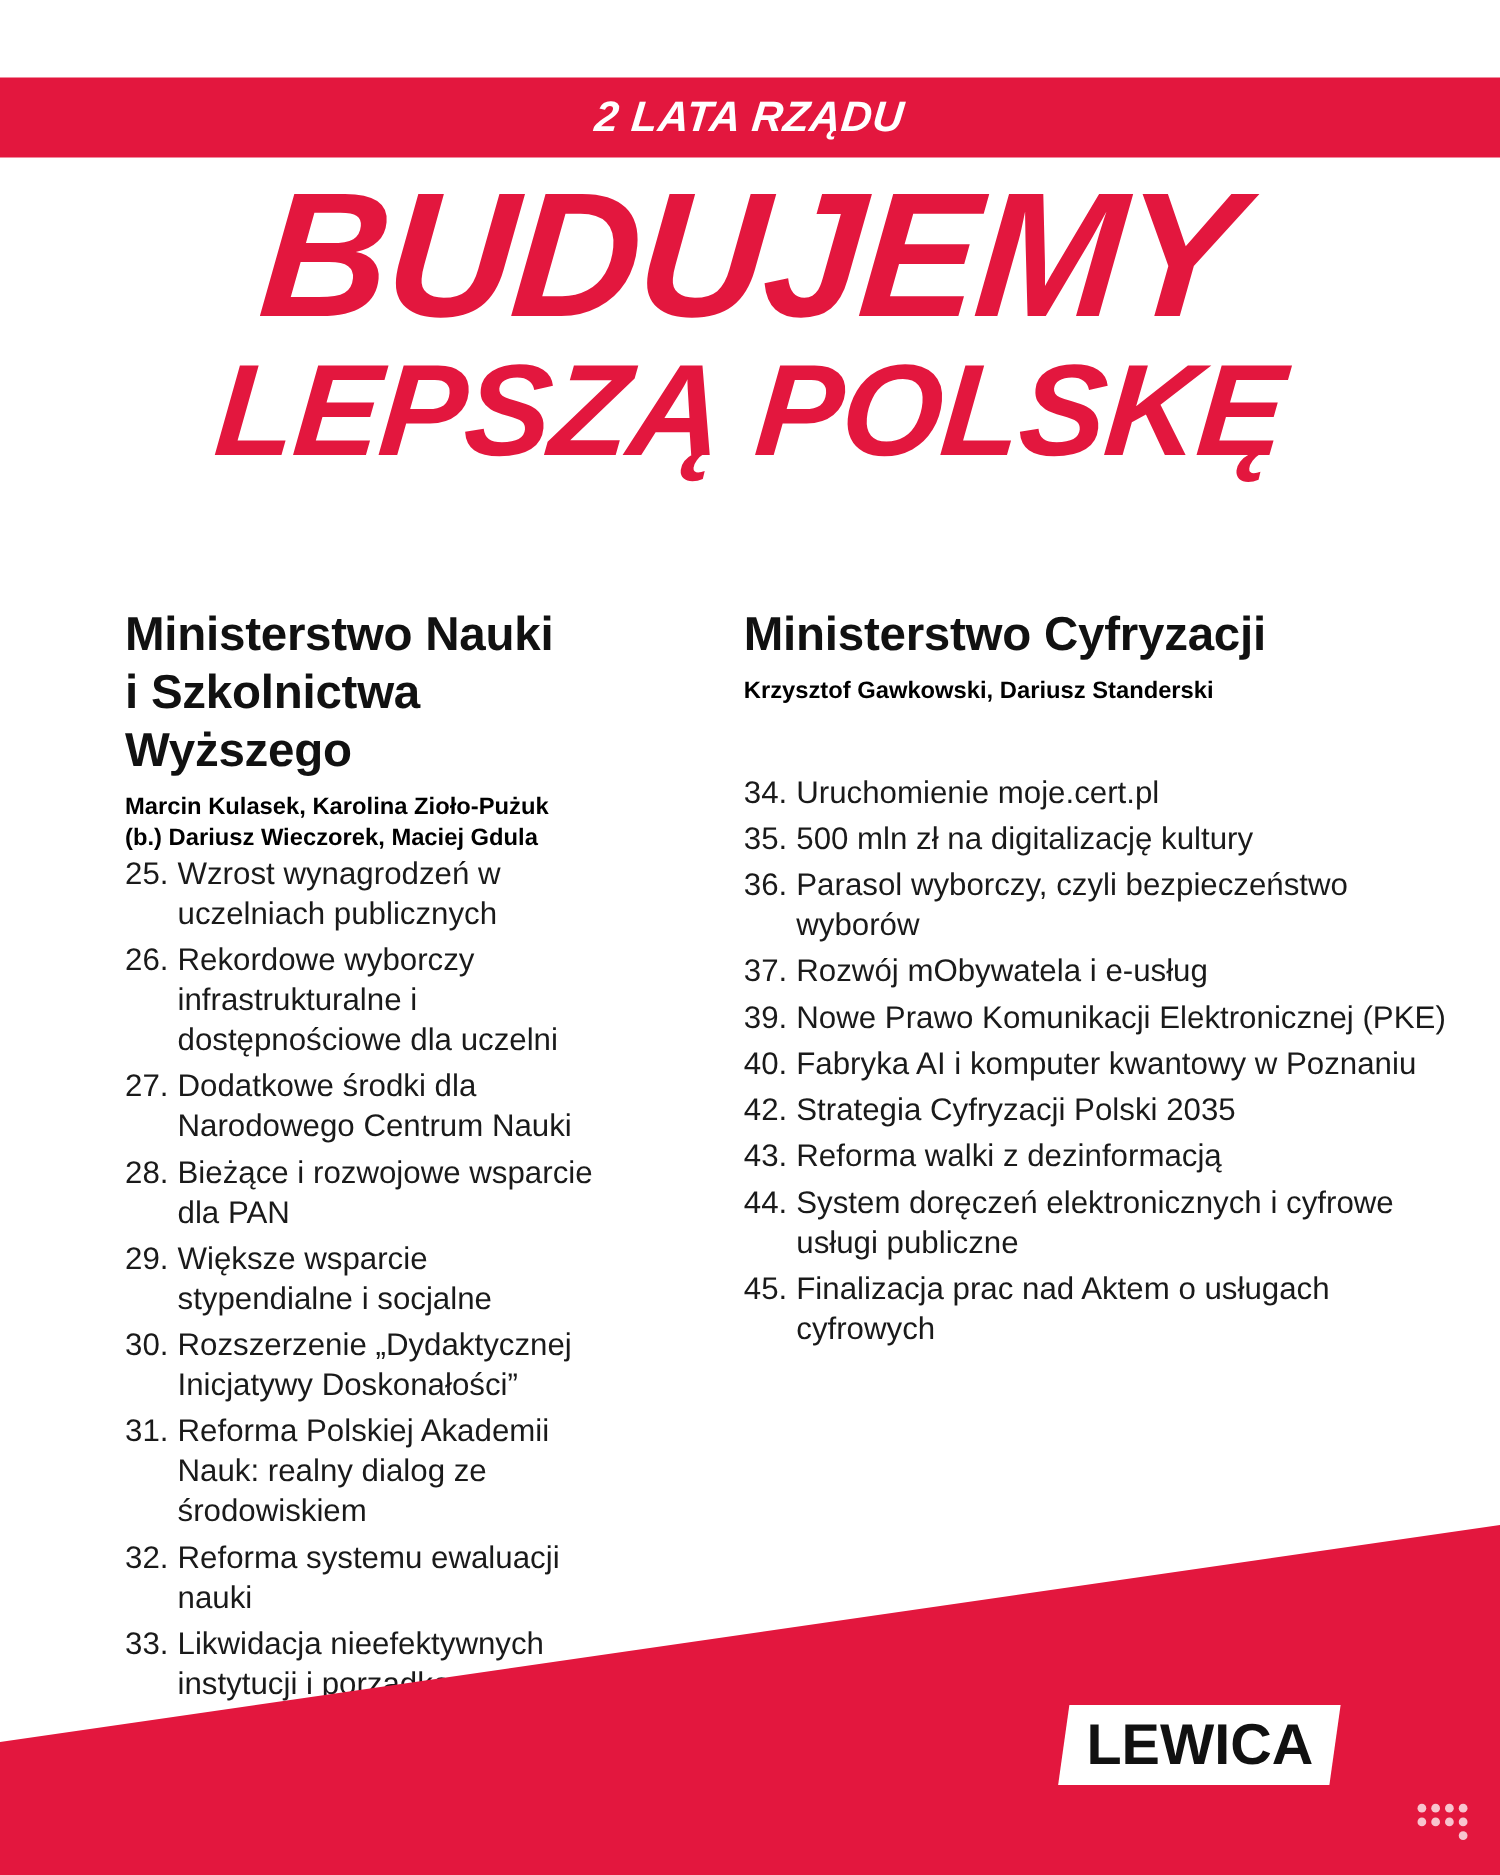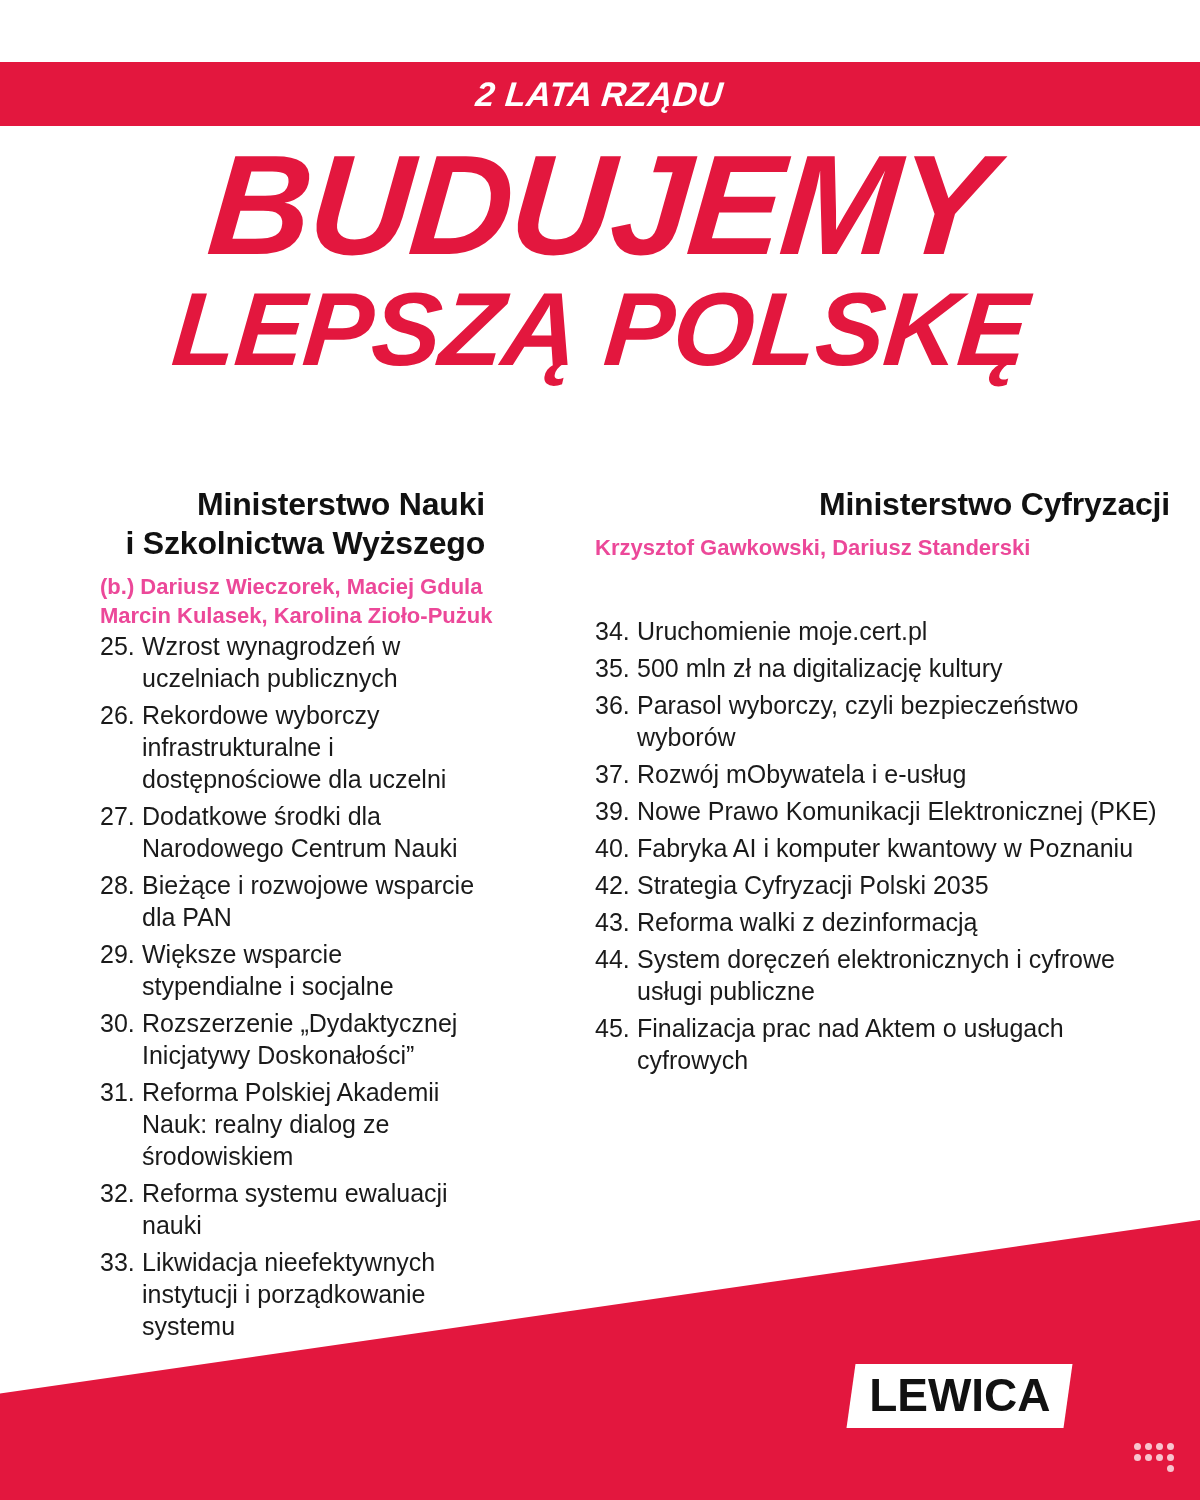--- a/index.html
+++ b/index.html
@@ -90,30 +90,29 @@
     padding-right: 10px;
   }
   .col-right {
     width: 705px;
     padding-left: 100px;
     padding-right: 30px;
   }
 
   .ministry-title {
     color: #111111;
-    font-size: 32px;
+    font-size: 38px;
     font-weight: bold;
     line-height: 1.22;
     margin: 0 0 10px 0;
     letter-spacing: -0.2px;
-    text-align: right;
   }
   .ministry-people {
-    color: #ec4899;
-    font-size: 22px;
+    color: #000000;
+    font-size: 19px;
     font-weight: bold;
     line-height: 1.3;
     margin: 0;
   }
   .ministry-people div { white-space: nowrap; }
 
   .list {
     list-style: none;
     margin: 0;
     padding: 0;
@@ -197,22 +196,22 @@
   </div>
 
   <div class="columns">
 
     <div class="col col-left">
       <h2 class="ministry-title">
         <span>Ministerstwo Nauki</span><br>
         <span>i Szkolnictwa Wyższego</span>
       </h2>
       <div class="ministry-people">
+        <div>Marcin Kulasek, Karolina Zioło-Pużuk</div>
         <div>(b.) Dariusz Wieczorek, Maciej Gdula</div>
-        <div>Marcin Kulasek, Karolina Zioło-Pużuk</div>
       </div>
       <ul class="list">
         <li>
             <span class="li-num">25.</span>
             <span class="li-text">Wzrost wynagrodzeń w uczelniach publicznych</span>
           </li>
         <li>
             <span class="li-num">26.</span>
             <span class="li-text">Rekordowe wyborczy infrastrukturalne i dostępnościowe dla uczelni</span>
           </li>

